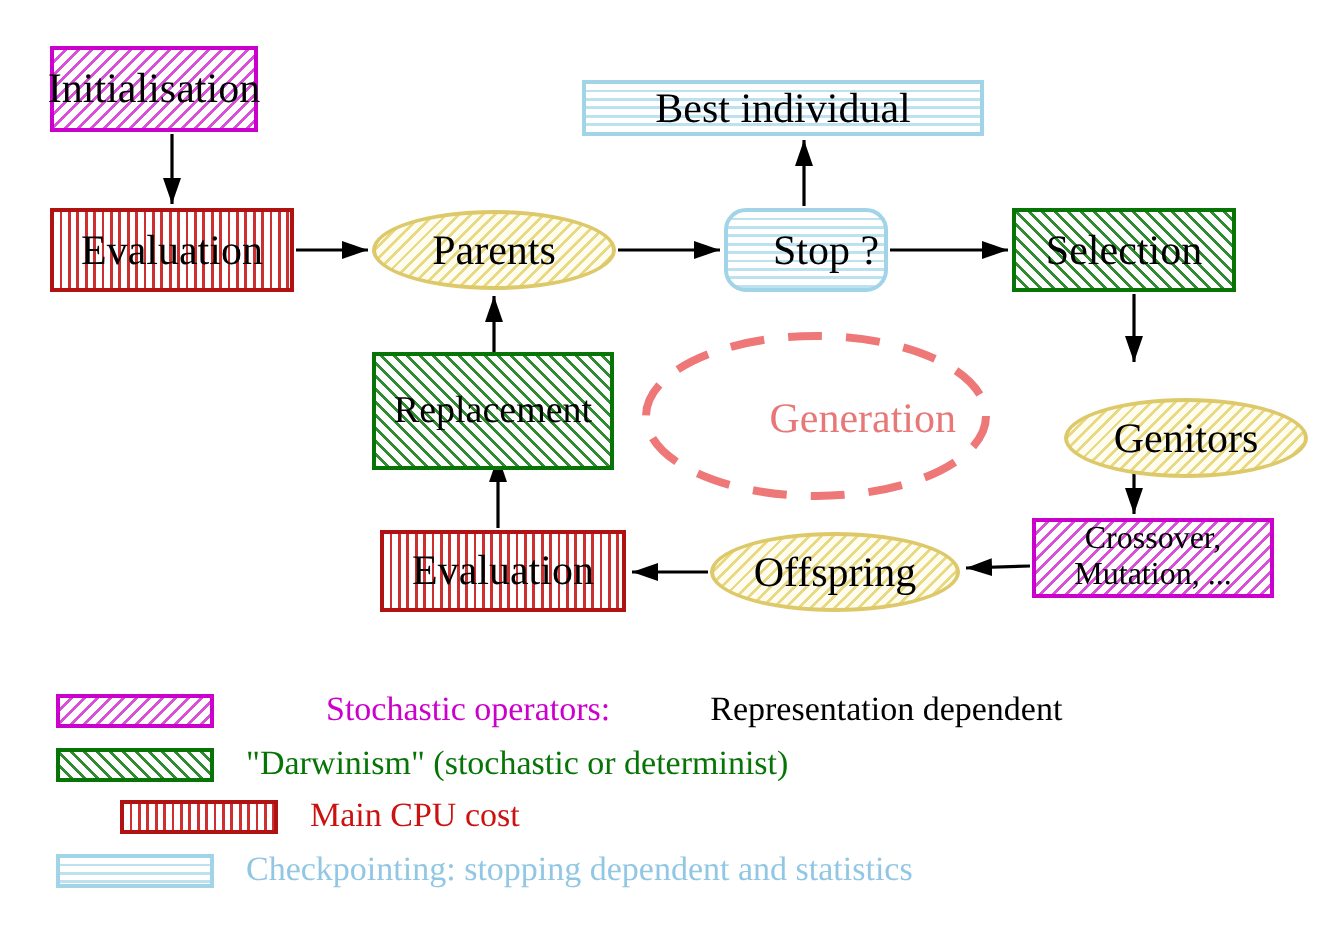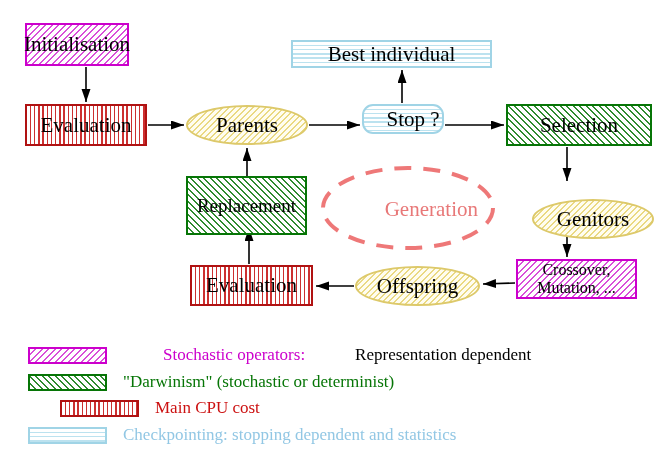--- a/index.html
+++ b/index.html
@@ -30,22 +30,22 @@
   }
   .hatch-yellow{
     border:2px solid #ddc96a;border-radius:50%;
     background:repeating-linear-gradient(135deg,#fffdf0 0px,#fffdf0 2.9px,#ead983 2.9px,#ead983 4.3px);
   }
   
   #initialisation{left:25px;top:23px;width:104px;height:43px;}
   #evaluation1{left:25px;top:104px;width:122px;height:42px;}
   #parents{left:186px;top:105px;width:122px;height:40px;}
   #best-individual{left:291px;top:40px;width:201px;height:28px;}
-  #stop{left:362px;top:104px;width:82px;height:30px;border-radius:11px;padding-left:20px;}
-  #selection{left:506px;top:104px;width:146px;height:42px;}
+  #stop{left:362px;top:104px;width:82px;height:42px;border-radius:11px;padding-left:20px;}
+  #selection{left:506px;top:104px;width:112px;height:42px;}
   #replacement{left:186px;top:176px;width:121px;height:59px;font-size:19px;}
   #genitors{left:532px;top:183px;width:122px;height:40px;margin-top:16px;}
   #evaluation2{left:190px;top:265px;width:123px;height:41px;}
   #offspring{left:355px;top:266px;width:125px;height:40px;}
   #crossover{left:516px;top:259px;width:121px;height:40px;flex-direction:column;font-size:16px;line-height:1.15;}
   #generation-label{
     position:absolute;left:338px;top:197px;width:140px;text-align:right;
     color:#e87878;font-size:21px;
   }
   .svg-overlay{position:absolute;left:0;top:0;width:662px;height:471px;pointer-events:none;}

